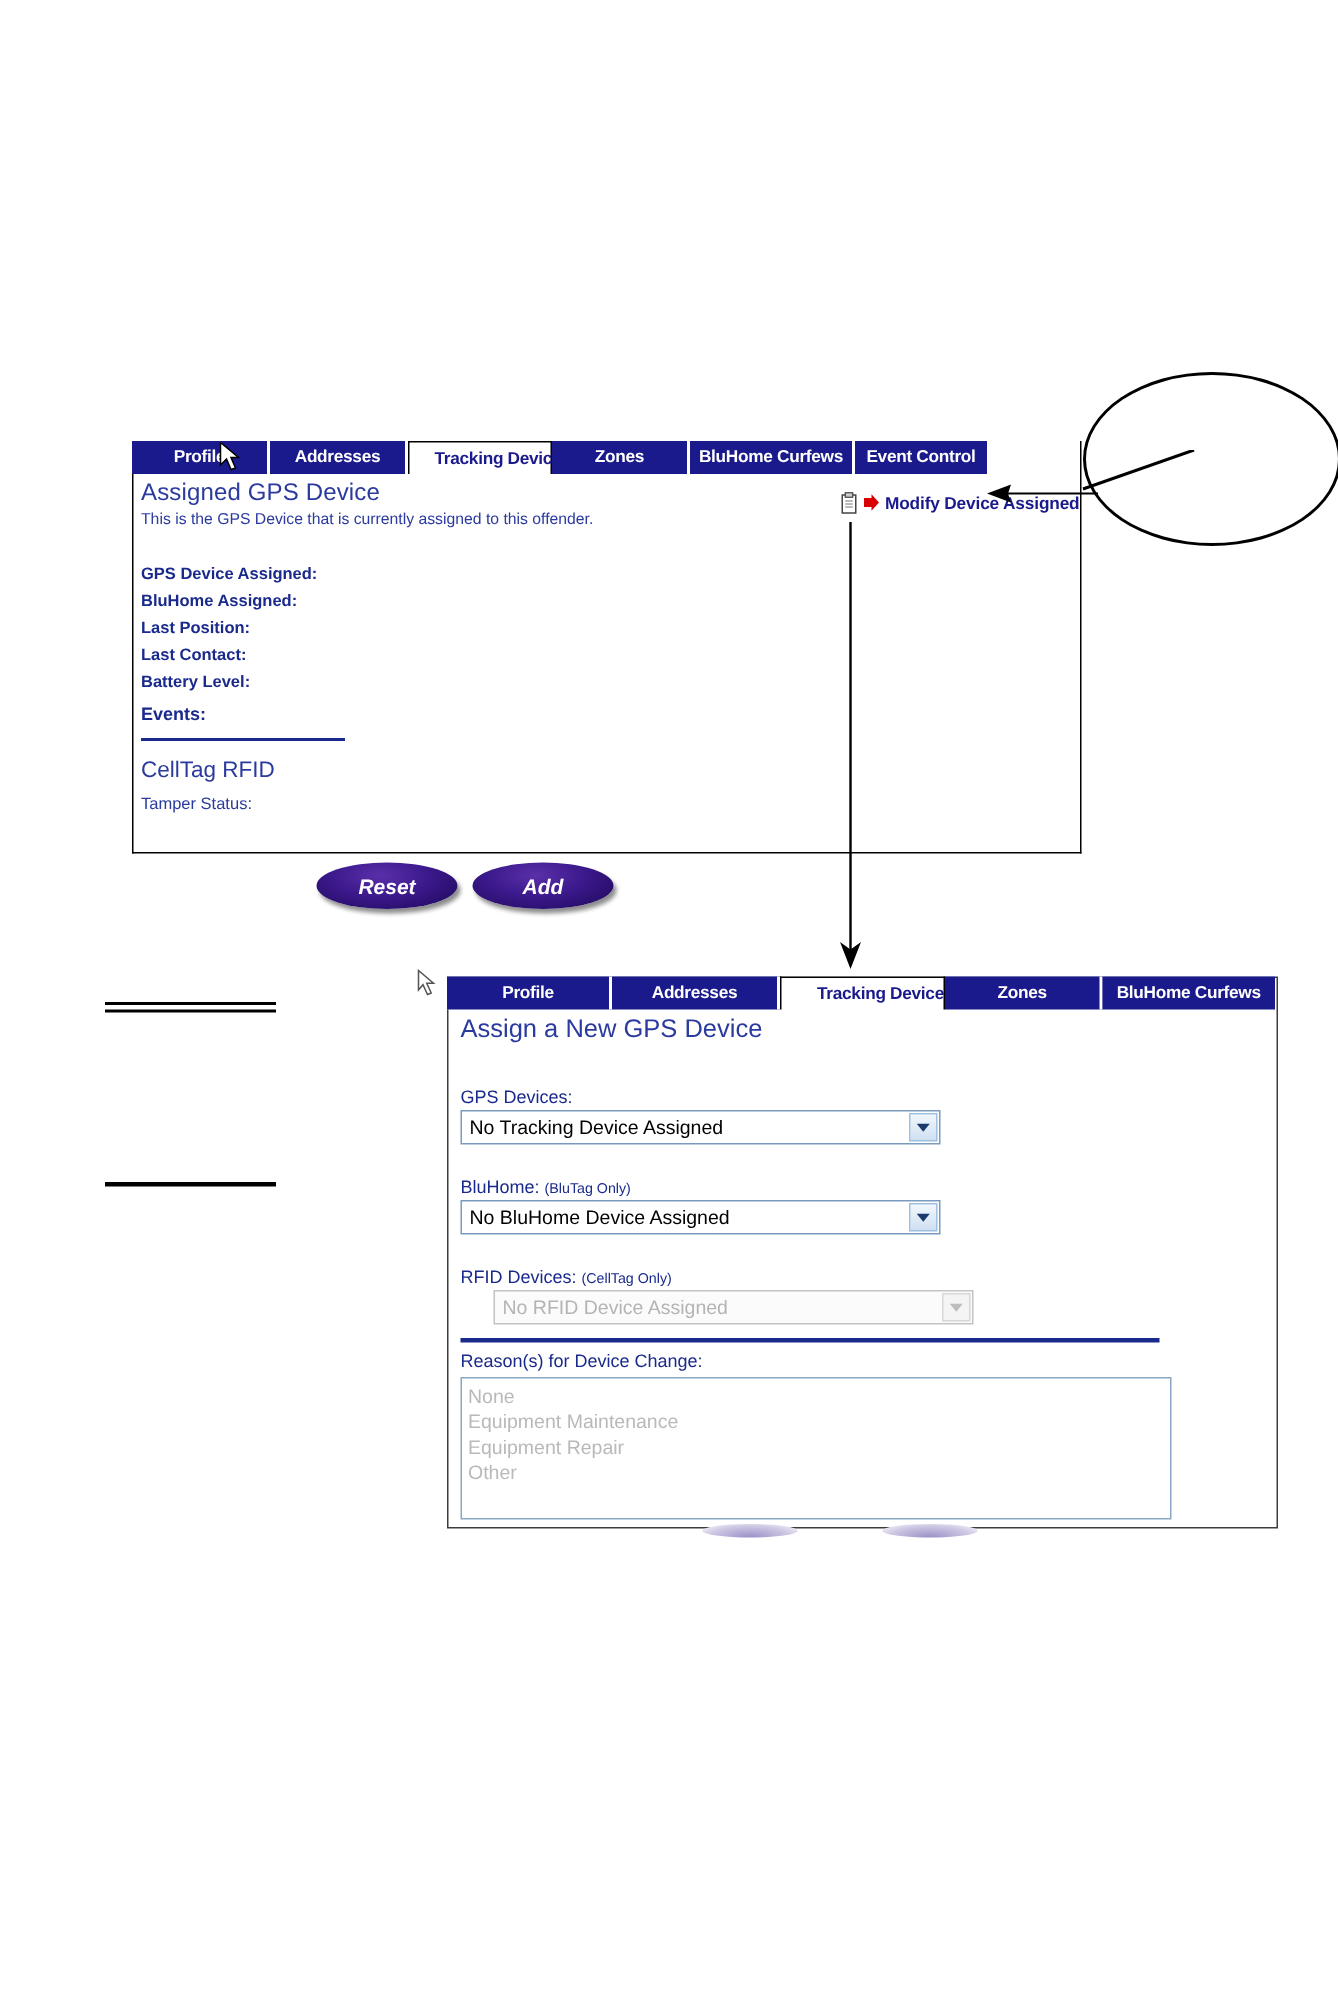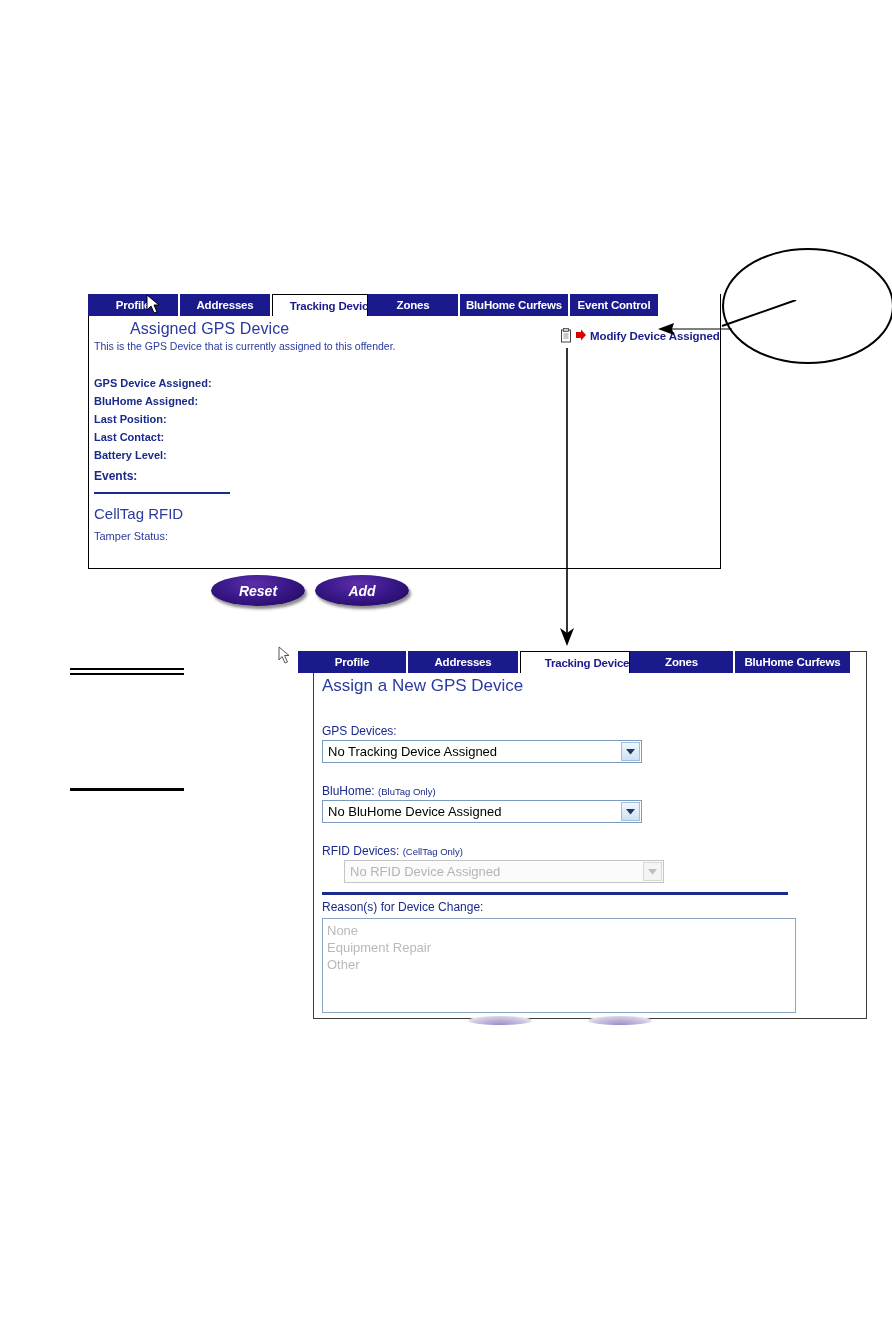--- a/index.html
+++ b/index.html
@@ -63,21 +63,20 @@
     background: #ffffff;
   }
   #upper-tabbar { left: 88px; top: 294px; }
   #upper-tabbar .tab { }
 
   .panel-title {
     color: #2a3a9e;
     font-size: 16px;
     font-weight: normal;
     letter-spacing: 0.1px;
-    margin-left: 36px;
   }
   .panel-sub {
     color: #2a3a9e;
     font-size: 10.5px;
   }
   .field-label {
     color: #1a2a8c;
     font-size: 11px;
     font-weight: bold;
     line-height: 18px;
@@ -129,21 +128,21 @@
     justify-content: center;
     color: #ffffff;
     font-size: 14px;
     font-weight: bold;
     font-style: italic;
   }
 
   
   #lower-panel {
     position: absolute;
-    left: 313px;
+    left: 298px;
     top: 651px;
     width: 554px;
     height: 368px;
     box-sizing: border-box;
     border: 1.5px solid #3c3c3c;
     background: #ffffff;
     overflow: hidden;
   }
   #lower-tabbar { left: 298px; top: 651px; }
 
@@ -358,20 +357,21 @@
           <polygon points="0,0 9,0 4.5,5.5" fill="#bdbdbd"></polygon>
         </svg>
     </span>
   </div>
 
   <div class="hr-thick-navy" style="position:absolute;left:8px;top:240px;width:466px"></div>
 
   <div style="position:absolute;left:8px;top:248px" class="l-label">Reason(s) for Device Change:</div>
   <div class="listbox" style="position:absolute;left:8px;top:266px">
     <div class="opt">None</div>
+    <div class="opt">Equipment Maintenance</div>
     <div class="opt">Equipment Repair</div>
     <div class="opt">Other</div>
   </div>
 </div>
 
 <div class="tabbar" id="lower-tabbar">
   <div class="tab" style="width:110px">
       <span>Profile</span>
     </div>
   <div class="tab" style="width:112px">

